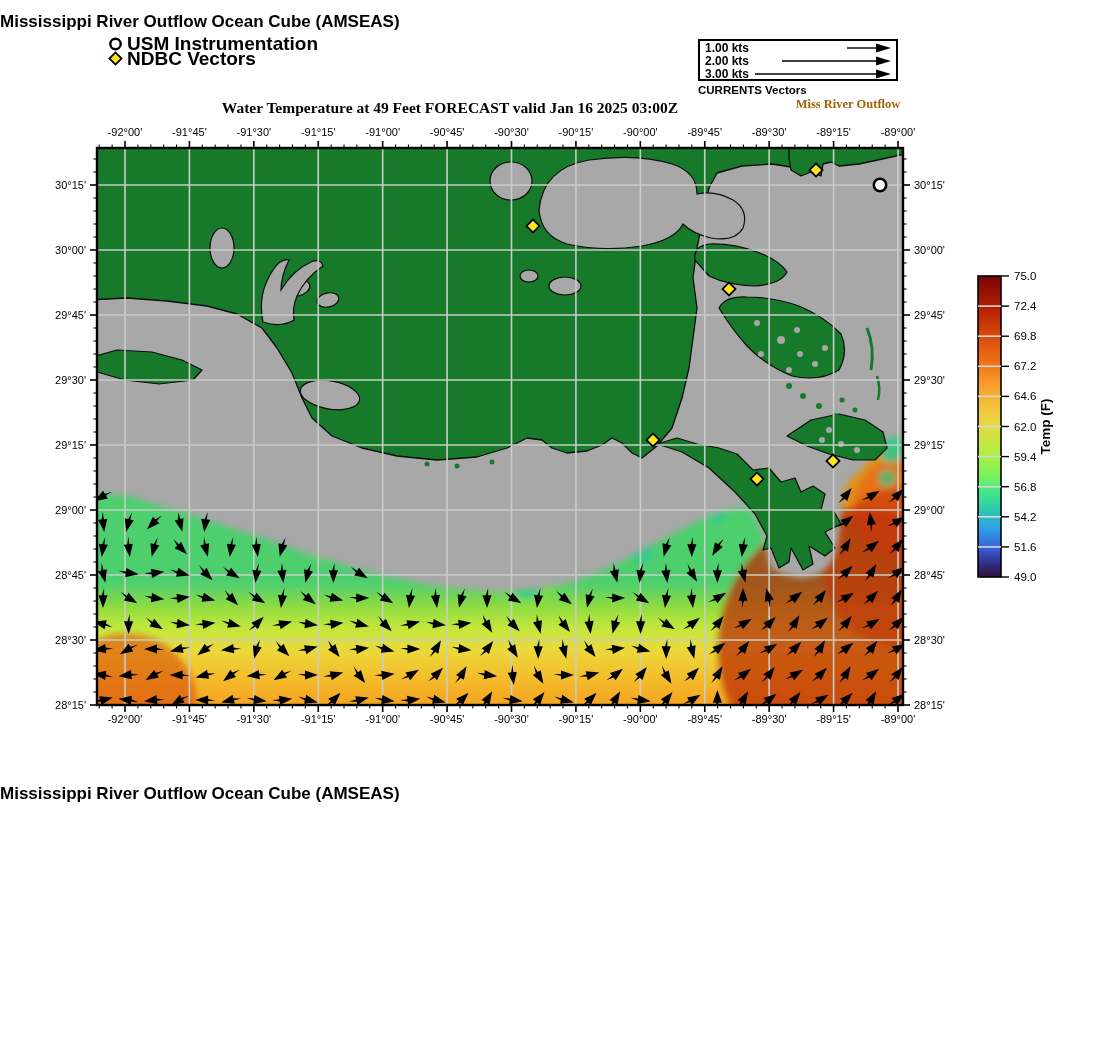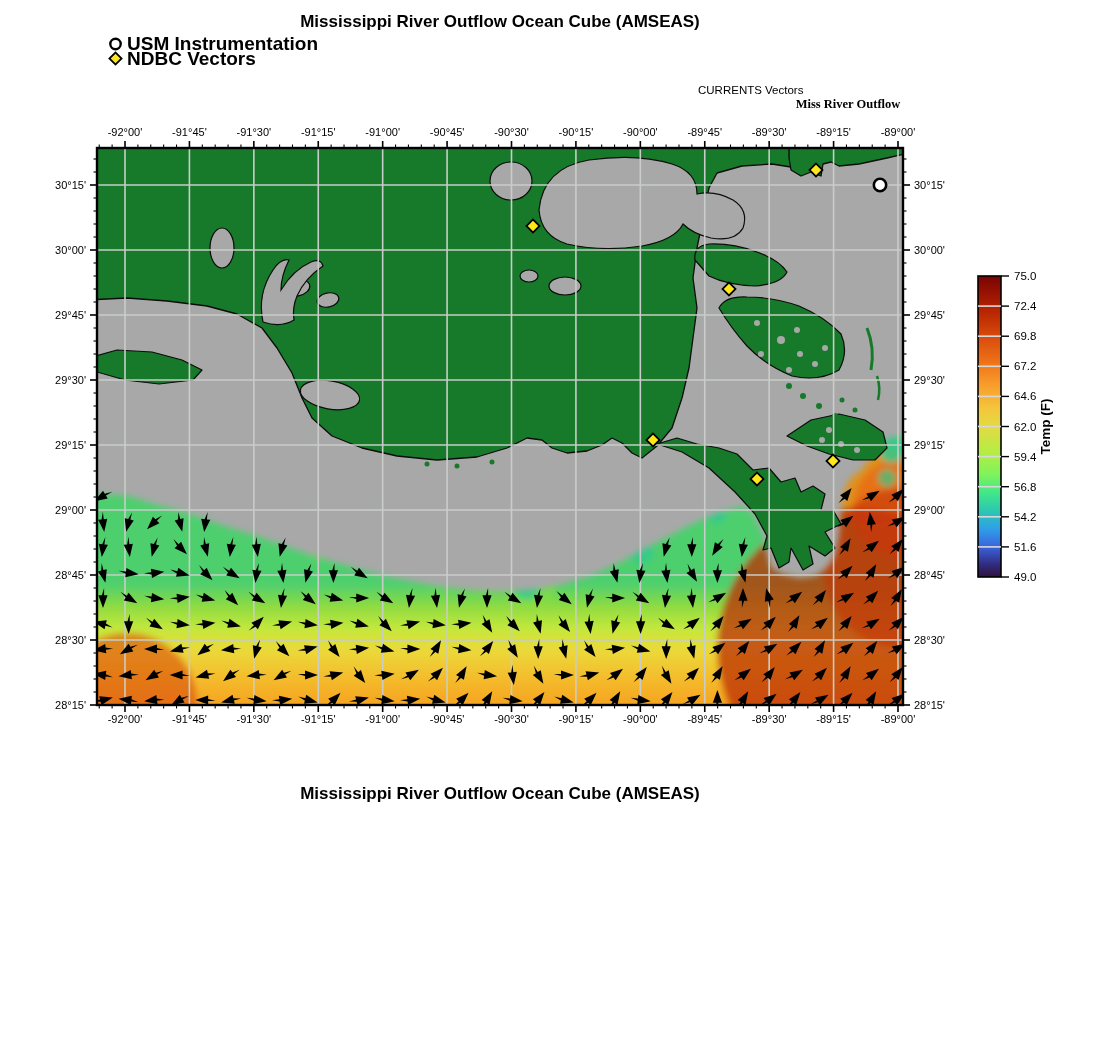--- a/index.html
+++ b/index.html
@@ -1,31 +1,31 @@
 <!DOCTYPE html>
 <html><head>
 <meta charset="utf-8">
 <style>
   html,body{margin:0;padding:0;background:#ffffff;}
   .page{position:relative;width:1100px;height:1050px;background:#ffffff;overflow:hidden;
         font-family:"Liberation Sans","DejaVu Sans",sans-serif;}
-  .fig-title{position:absolute;left:0;width:1000px;text-align:center;font-size:17px;font-weight:bold;color:#000;}
+  .fig-title{position:absolute;left:0;width:1000px;font-size:17px;font-weight:bold;color:#000;}
   .title-top{top:12px;}
   .title-bottom{top:784px;}
   .sym-legend{position:absolute;left:108px;top:36px;}
   .sym-row{display:flex;align-items:center;height:15px;}
   .sym-label{font-size:19px;font-weight:bold;color:#000;margin-left:4px;white-space:nowrap;}
   .sym{width:15px;height:15px;display:inline-block;}
   .vec-box{position:absolute;left:698px;top:39px;width:200px;height:42px;background:#fff;border:2px solid #000;box-sizing:border-box;}
   .vec-label{position:absolute;left:5px;font-size:12px;font-weight:bold;line-height:13px;color:#000;}
-  .vec-caption{position:absolute;left:698px;top:84px;font-size:11.5px;font-weight:normal;color:#000;}
+  .vec-caption{position:absolute;left:698px;top:84px;font-size:11.5px;font-weight:bold;color:#000;}
   .subtitle{position:absolute;left:0;top:99px;width:900px;text-align:center;
             font-family:"Liberation Serif","DejaVu Serif",serif;font-size:15.5px;font-weight:bold;color:#000;}
   .subtitle-right{position:absolute;left:783px;top:97px;width:130px;text-align:center;
-            font-family:"Liberation Serif","DejaVu Serif",serif;font-size:12.5px;font-weight:bold;color:#000000;}
+            font-family:"Liberation Serif","DejaVu Serif",serif;font-size:12.5px;font-weight:bold;color:#a16207;}
   svg text{font-family:"Liberation Sans","DejaVu Sans",sans-serif;}
 </style>
 </head>
 <body>
 
 <div class="page">
 
   <div class="fig-title title-top">Mississippi River Outflow Ocean Cube (AMSEAS)</div>
 
   <div class="sym-legend">
@@ -40,22 +40,40 @@
     <div class="sym-row">
       <span class="sym">
         <svg width="15" height="15">
             <rect x="3.2" y="3.2" width="8.6" height="8.6" transform="rotate(45 7.5 7.5)" fill="#ffe81a" stroke="#000" stroke-width="1.8"></rect>
           </svg>
       </span>
       <span class="sym-label">NDBC Vectors</span>
     </div>
   </div>
 
+  <div class="vec-box">
+    <span class="vec-label" style="top:1px">1.00 kts</span>
+    <span class="vec-label" style="top:14px">2.00 kts</span>
+    <span class="vec-label" style="top:27px">3.00 kts</span>
+    <svg width="196" height="38" style="position:absolute;left:0;top:0">
+      <g stroke="#000" stroke-width="1.4">
+        <line x1="147" y1="7" x2="178" y2="7"></line>
+        <line x1="82" y1="20" x2="178" y2="20"></line>
+        <line x1="55" y1="33" x2="178" y2="33"></line>
+      </g>
+      <g fill="#000">
+        <polygon points="176,2.5 191,7 176,11.5"></polygon>
+        <polygon points="176,15.5 191,20 176,24.5"></polygon>
+        <polygon points="176,28.5 191,33 176,37.5"></polygon>
+      </g>
+    </svg>
+  </div>
   <div class="vec-caption">CURRENTS Vectors</div>
 
+  <div class="subtitle">Water Temperature at 49 Feet FORECAST valid Jan 16 2025 03:00Z</div>
   <div class="subtitle-right">Miss River Outflow</div>
 
   <svg id="fig" width="1100" height="1050" viewBox="0 0 1100 1050" style="position:absolute;left:0;top:0">
     <defs>
       <linearGradient id="waterGrad" gradientUnits="userSpaceOnUse" x1="0" y1="436" x2="0" y2="713">
         <stop offset="0" stop-color="#4ecf6e"></stop>
         <stop offset="0.08" stop-color="#8edb42"></stop>
         <stop offset="0.16" stop-color="#c3e83c"></stop>
         <stop offset="0.24" stop-color="#ecd93a"></stop>
         <stop offset="0.34" stop-color="#f4bc2c"></stop>

